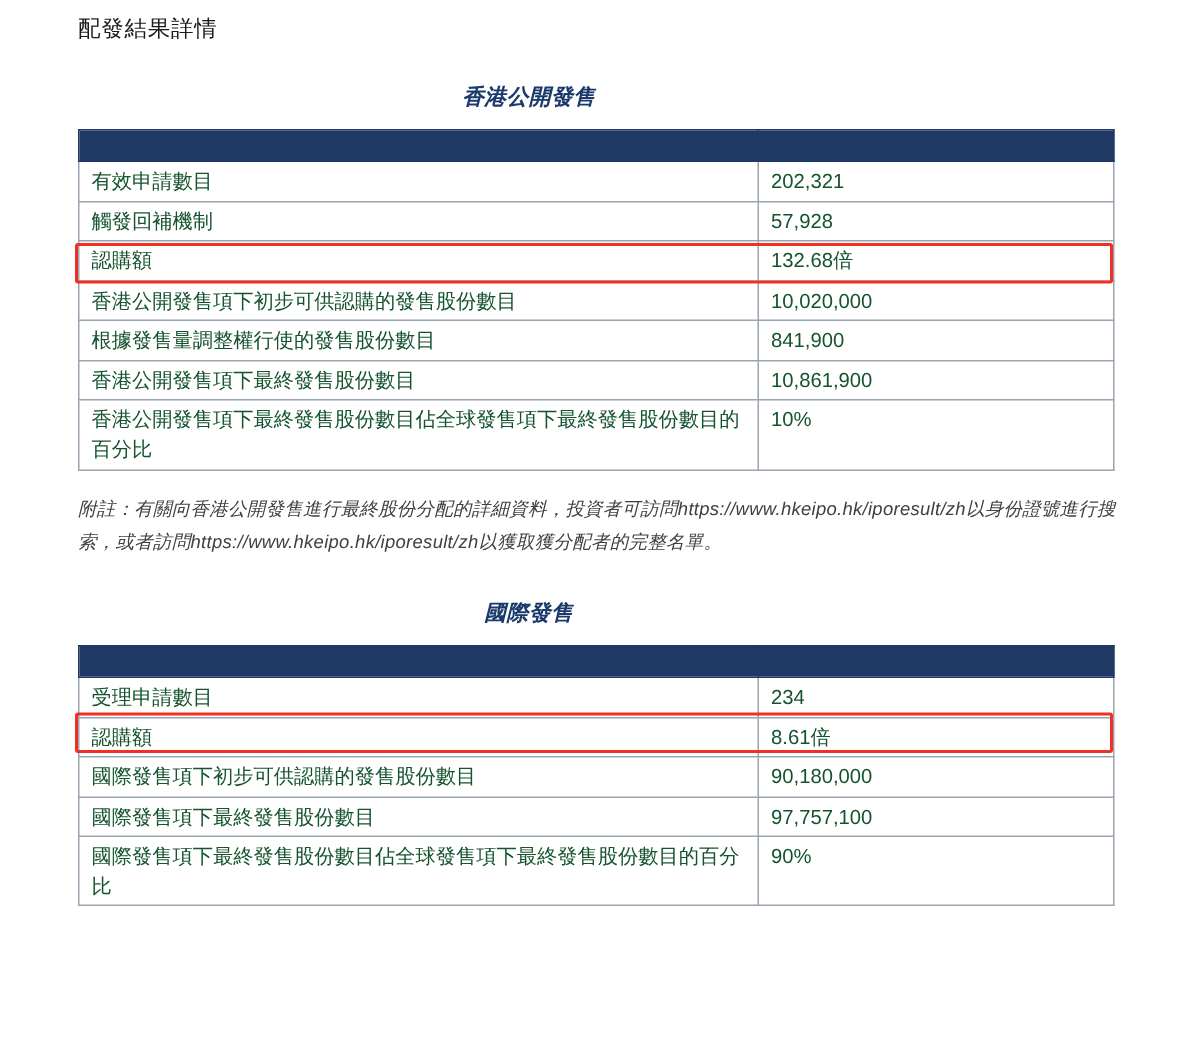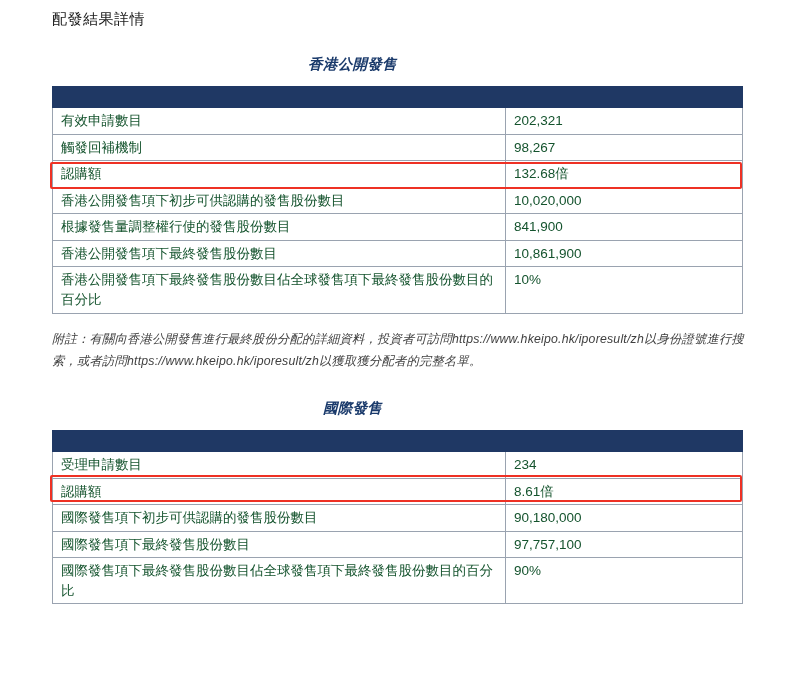--- a/index.html
+++ b/index.html
@@ -91,21 +91,21 @@
           <tr class="header-row">
         <td class="col-label"></td>
         <td class="col-value"></td>
       </tr>
       <tr>
         <td class="col-label">有效申請數目</td>
         <td class="col-value">202,321</td>
       </tr>
       <tr>
         <td class="col-label">觸發回補機制</td>
-        <td class="col-value">98,267</td>
+        <td class="col-value">57,928</td>
       </tr>
       <tr>
         <td class="col-label">認購額</td>
         <td class="col-value">132.68倍</td>
       </tr>
       <tr>
         <td class="col-label">香港公開發售項下初步可供認購的發售股份數目</td>
         <td class="col-value">10,020,000</td>
       </tr>
       <tr>

